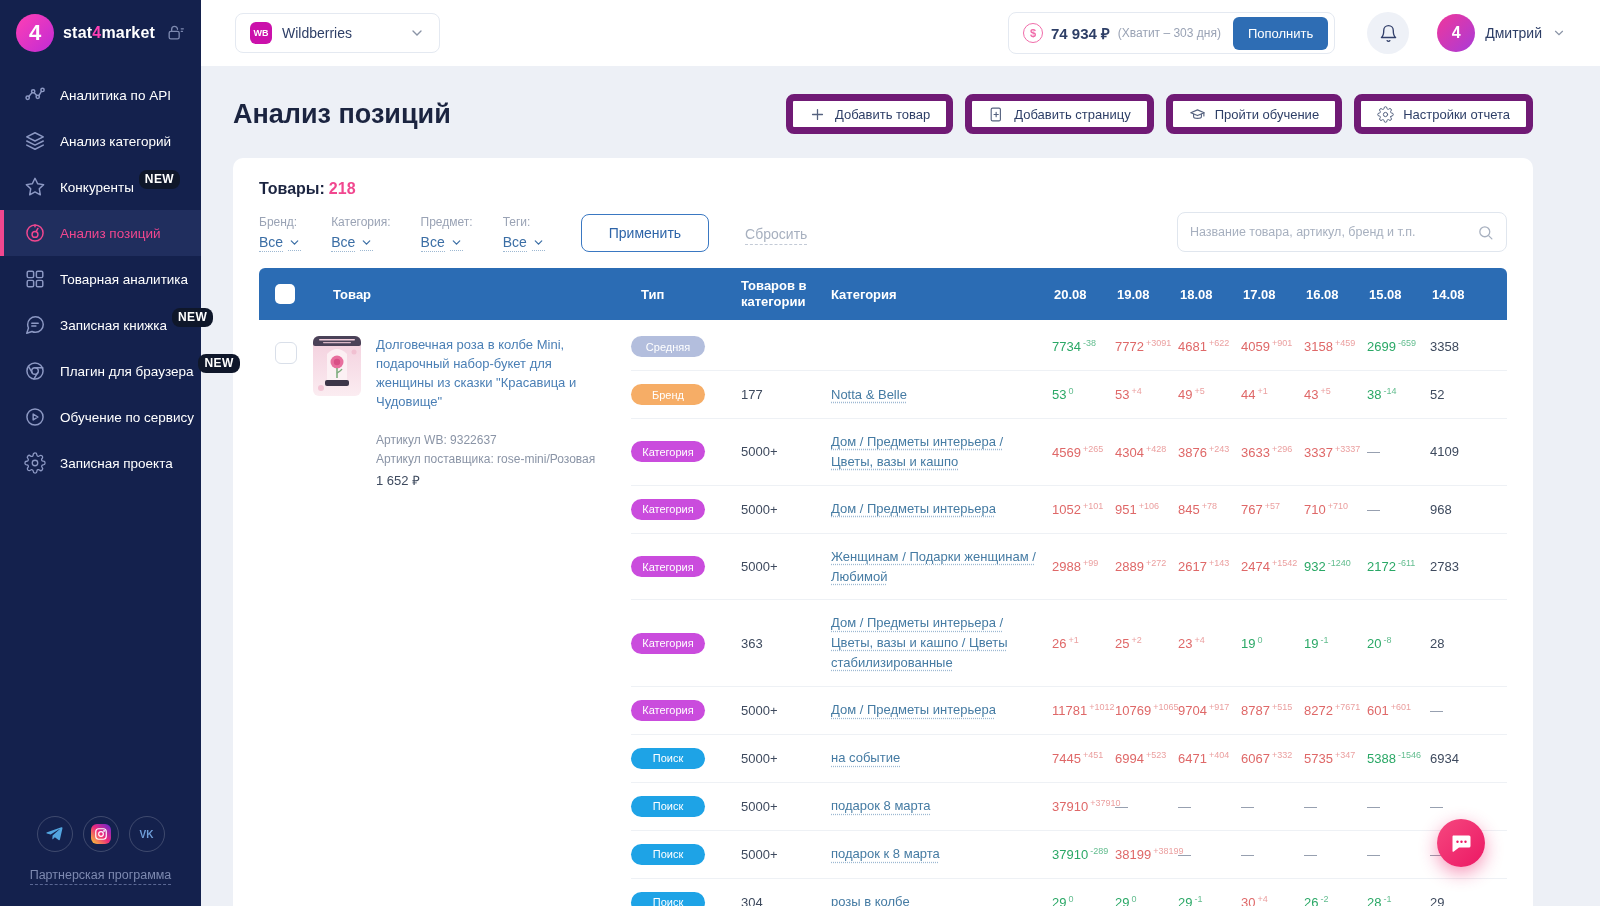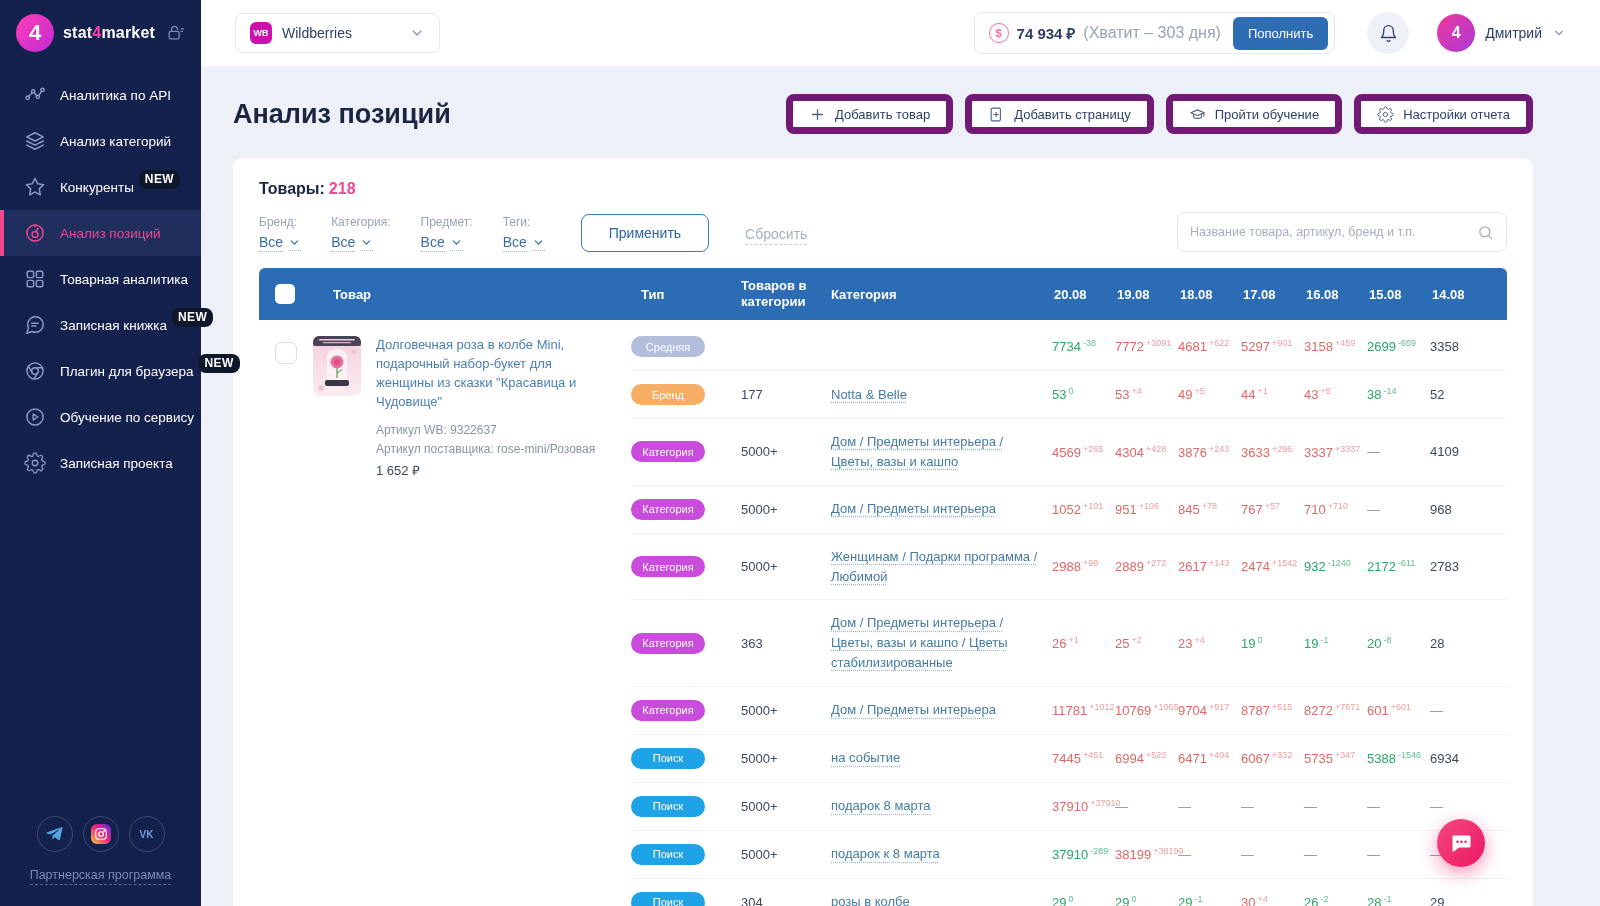--- a/index.html
+++ b/index.html
@@ -33,21 +33,21 @@
   .main { flex:1; display:flex; flex-direction:column; min-width:0; }
   .topbar { height:66px; min-height:66px; background:#fff; display:flex; align-items:center; padding:0 34px; }
   .mp-select { display:flex; align-items:center; gap:10px; border:1px solid #e4e9f1; border-radius:8px; height:40px; padding:0 14px; width:205px; cursor:pointer; }
   .wb-badge { width:22px; height:22px; background:#cb11ab; border-radius:6px; color:#fff; font-size:9px; font-weight:700; display:flex; align-items:center; justify-content:center; }
   .mp-name { font-size:14px; color:#2d3e66; flex:1; }
   .chev { color:#8a94a6; }
   .top-right { margin-left:auto; display:flex; align-items:center; }
   .balance-pill { display:flex; align-items:center; border:1px solid #e4e9f1; border-radius:8px; height:42px; padding:0 6px 0 14px; gap:8px; }
   .coin { width:20px; height:20px; border:1.5px solid #f06daa; border-radius:50%; color:#f06daa; font-size:11px; font-weight:700; display:flex; align-items:center; justify-content:center; }
   .balance-amt { font-size:15px; color:#2d3e66; font-weight:600; }
-  .balance-note { font-size:16px; color:#9aa3b5; }
+  .balance-note { font-size:12px; color:#9aa3b5; }
   .topup-btn { background:#2e6db4; color:#fff; font-size:13px; border-radius:6px; padding:9px 15px; border:none; margin-left:4px; cursor:pointer; font-family:inherit; }
   .bell-wrap { width:42px; height:42px; border-radius:50%; background:#eef1f7; display:flex; align-items:center; justify-content:center; color:#33406b; margin-left:32px; cursor:pointer; }
   .user-chip { display:flex; align-items:center; gap:10px; margin-left:28px; cursor:pointer; }
   .avatar { width:38px; height:38px; border-radius:50%; background:linear-gradient(135deg,#f0379b,#a93bd8); color:#fff; font-weight:700; font-size:16px; display:flex; align-items:center; justify-content:center; }
   .user-name { font-size:14px; color:#2d3e66; }
 
   .content { flex:1; padding:28px 67px 0 32px; overflow:hidden; }
   .title-row { display:flex; align-items:center; justify-content:space-between; }
   h1 { font-size:27px; color:#1b2440; font-weight:700; }
   .actions { display:flex; gap:12px; }
@@ -97,21 +97,21 @@
   .val.green { color:#2aa866; } .val.red { color:#df6868; } .val.plain { color:#3e4a5e; }
   sup.diff { font-size:9px; margin-left:2px; }
   sup.diff.green { color:#63bd8f; } sup.diff.red { color:#eba0a0; }
   .val-cell.dash { color:#8a94a6; }
 
   .pcell { padding-top:16px; }
   .row-checkbox { width:22px; height:22px; border:1px solid #d9dfe9; border-radius:6px; background:#fff; margin-top:6px; cursor:pointer; flex-shrink:0; }
   .thumb { width:48px; height:60px; border-radius:6px; margin-left:16px; overflow:hidden; background:linear-gradient(180deg,#f3cfdd,#fbecf1); flex-shrink:0; cursor:pointer; }
   .p-info { margin-left:15px; width:232px; }
   .p-title { font-size:13px; color:#4a7fb5; line-height:1.45; cursor:pointer; }
-  .p-art { font-size:12px; color:#8a94a6; margin-top:10px; line-height:1.55; }
+  .p-art { font-size:12px; color:#8a94a6; margin-top:20px; line-height:1.55; }
   .p-price { font-size:13px; color:#3e4a5e; margin-top:2px; }
 
   .fab { position:fixed; left:1437px; top:819px; width:48px; height:48px; border-radius:50%; background:linear-gradient(135deg,#f5487f,#ec1864); display:flex; align-items:center; justify-content:center; box-shadow:0 6px 18px rgba(236,24,100,.45); cursor:pointer; z-index:20; }
 </style>
 </head>
 <body>
 
 <aside class="sidebar">
   <div class="logo-row">
     <div class="logo-circle">4</div>
@@ -456,21 +456,21 @@
             </div>
           </div>
           <div class="subrows" style="flex:1;">
   <div class="subrow row-grid">
     <div class="type-cell"><span class="badge badge-avg">Средняя</span></div>
     <div class="count-cell"></div>
     <div></div>
   <div class="val-cell"><span class="val green">7734</span><sup class="diff green">-38</sup></div>
                 <div class="val-cell"><span class="val red">7772</span><sup class="diff red">+3091</sup></div>
                 <div class="val-cell"><span class="val red">4681</span><sup class="diff red">+622</sup></div>
-                <div class="val-cell"><span class="val red">5297</span><sup class="diff red">+901</sup></div>
+                <div class="val-cell"><span class="val red">4059</span><sup class="diff red">+901</sup></div>
                 <div class="val-cell"><span class="val red">3158</span><sup class="diff red">+459</sup></div>
                 <div class="val-cell"><span class="val green">2699</span><sup class="diff green">-659</sup></div>
                 <div class="val-cell"><span class="val plain">3358</span></div>
               </div>
 
   <div class="subrow row-grid">
     <div class="type-cell"><span class="badge badge-brand">Бренд</span></div>
     <div class="count-cell">177</div>
     <div><span class="cat-link">Notta &amp; Belle</span></div>
   <div class="val-cell"><span class="val green">53</span><sup class="diff green">0</sup></div>
@@ -504,21 +504,21 @@
                 <div class="val-cell"><span class="val red">845</span><sup class="diff red">+78</sup></div>
                 <div class="val-cell"><span class="val red">767</span><sup class="diff red">+57</sup></div>
                 <div class="val-cell"><span class="val red">710</span><sup class="diff red">+710</sup></div>
                 <div class="val-cell dash">—</div>
                 <div class="val-cell"><span class="val plain">968</span></div>
               </div>
 
   <div class="subrow row-grid">
     <div class="type-cell"><span class="badge badge-category">Категория</span></div>
     <div class="count-cell">5000+</div>
-    <div><span class="cat-link">Женщинам / Подарки программа / Любимой</span></div>
+    <div><span class="cat-link">Женщинам / Подарки женщинам / Любимой</span></div>
   <div class="val-cell"><span class="val red">2988</span><sup class="diff red">+99</sup></div>
                 <div class="val-cell"><span class="val red">2889</span><sup class="diff red">+272</sup></div>
                 <div class="val-cell"><span class="val red">2617</span><sup class="diff red">+143</sup></div>
                 <div class="val-cell"><span class="val red">2474</span><sup class="diff red">+1542</sup></div>
                 <div class="val-cell"><span class="val green">932</span><sup class="diff green">-1240</sup></div>
                 <div class="val-cell"><span class="val green">2172</span><sup class="diff green">-611</sup></div>
                 <div class="val-cell"><span class="val plain">2783</span></div>
               </div>
 
   <div class="subrow row-grid">

